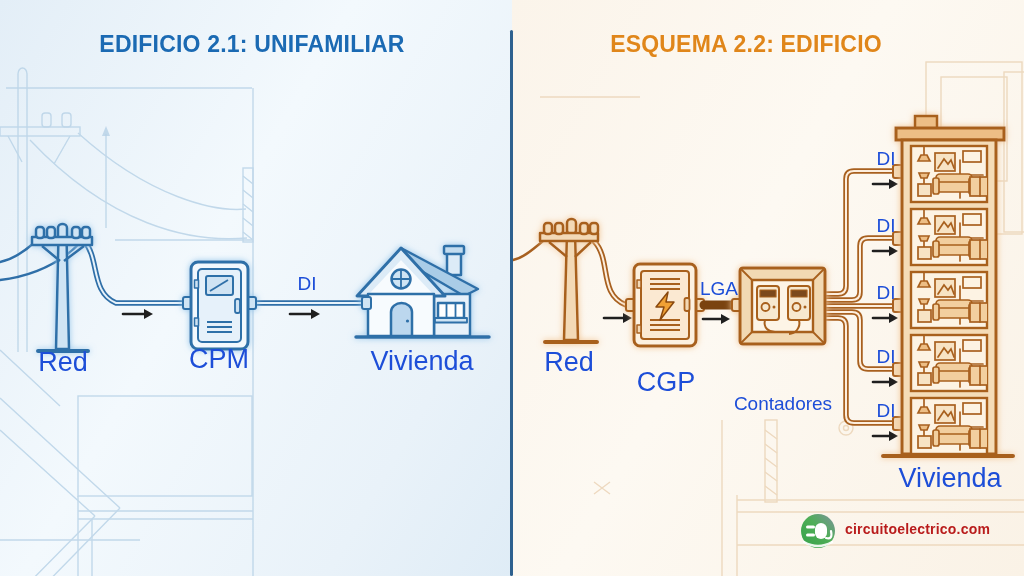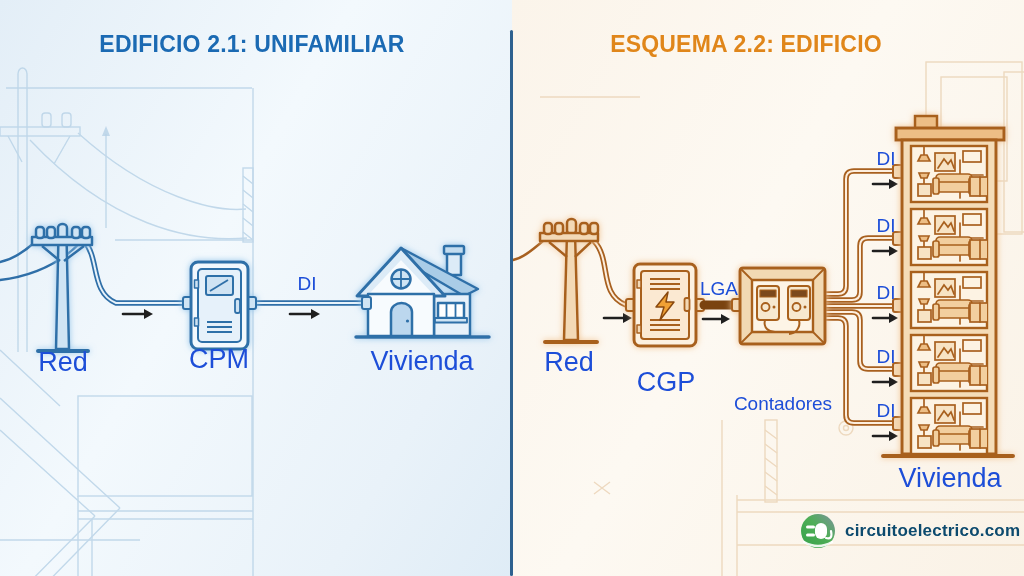--- a/index.html
+++ b/index.html
@@ -23,21 +23,21 @@
     position:absolute;color:#1d4ed8;white-space:nowrap;
     transform:translateX(-50%);text-align:center;line-height:1.15;
   }
   .title{font-weight:bold;font-size:23px;letter-spacing:.2px;}
   .title.blue{color:#1b6ab3;}
   .title.orange{color:#e0861a;}
   .lbl-20{font-size:27px;}
   .lbl-19{font-size:19px;}
   .lbl-17{font-size:17px;}
   .brand-text{
-    position:absolute;font-size:17px;font-weight:bold;color:#0c4a6e;
+    position:absolute;font-size:14px;font-weight:bold;color:#b91c1c;
     letter-spacing:.2px;white-space:nowrap;
   }
 </style>
 </head>
 <body>
 
 <div class="stage">
 
   <div class="panel left"></div>
   <div class="panel right"></div>

